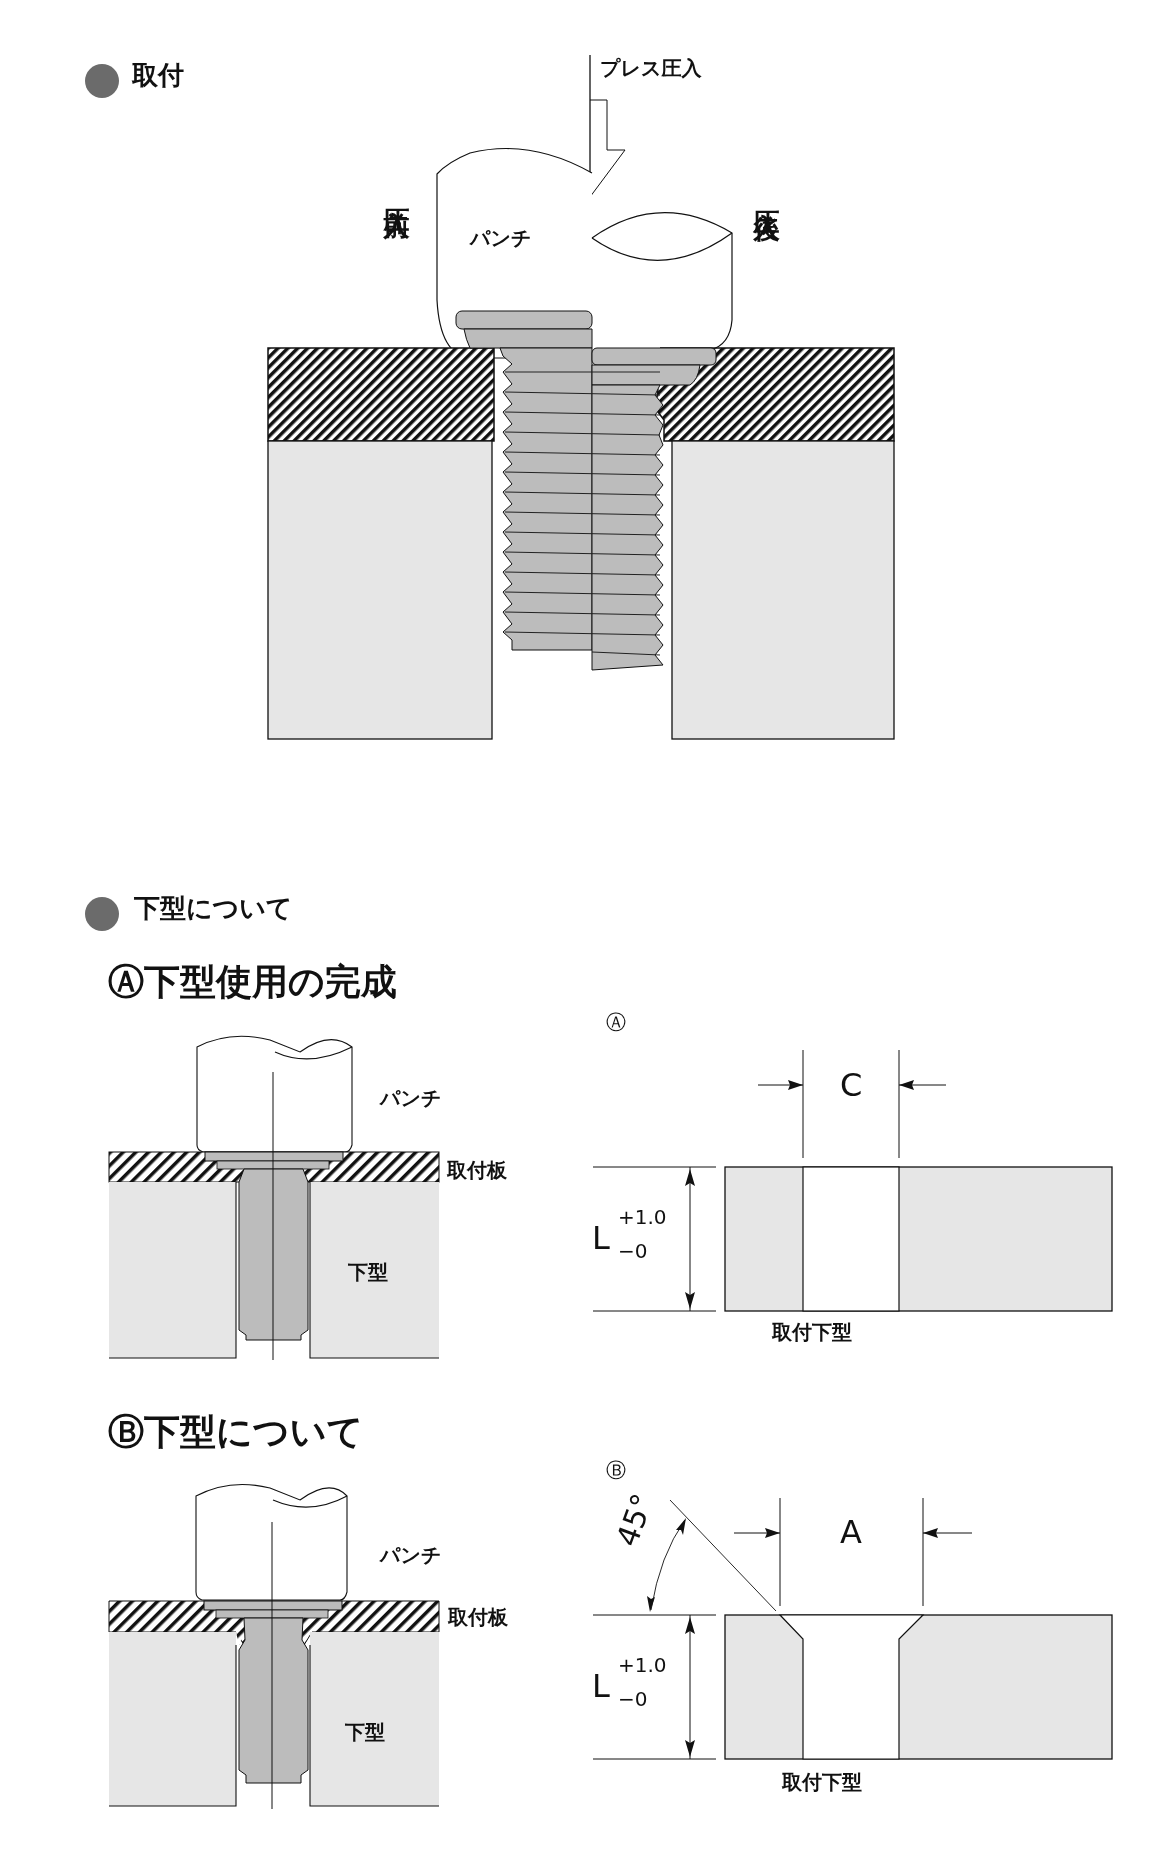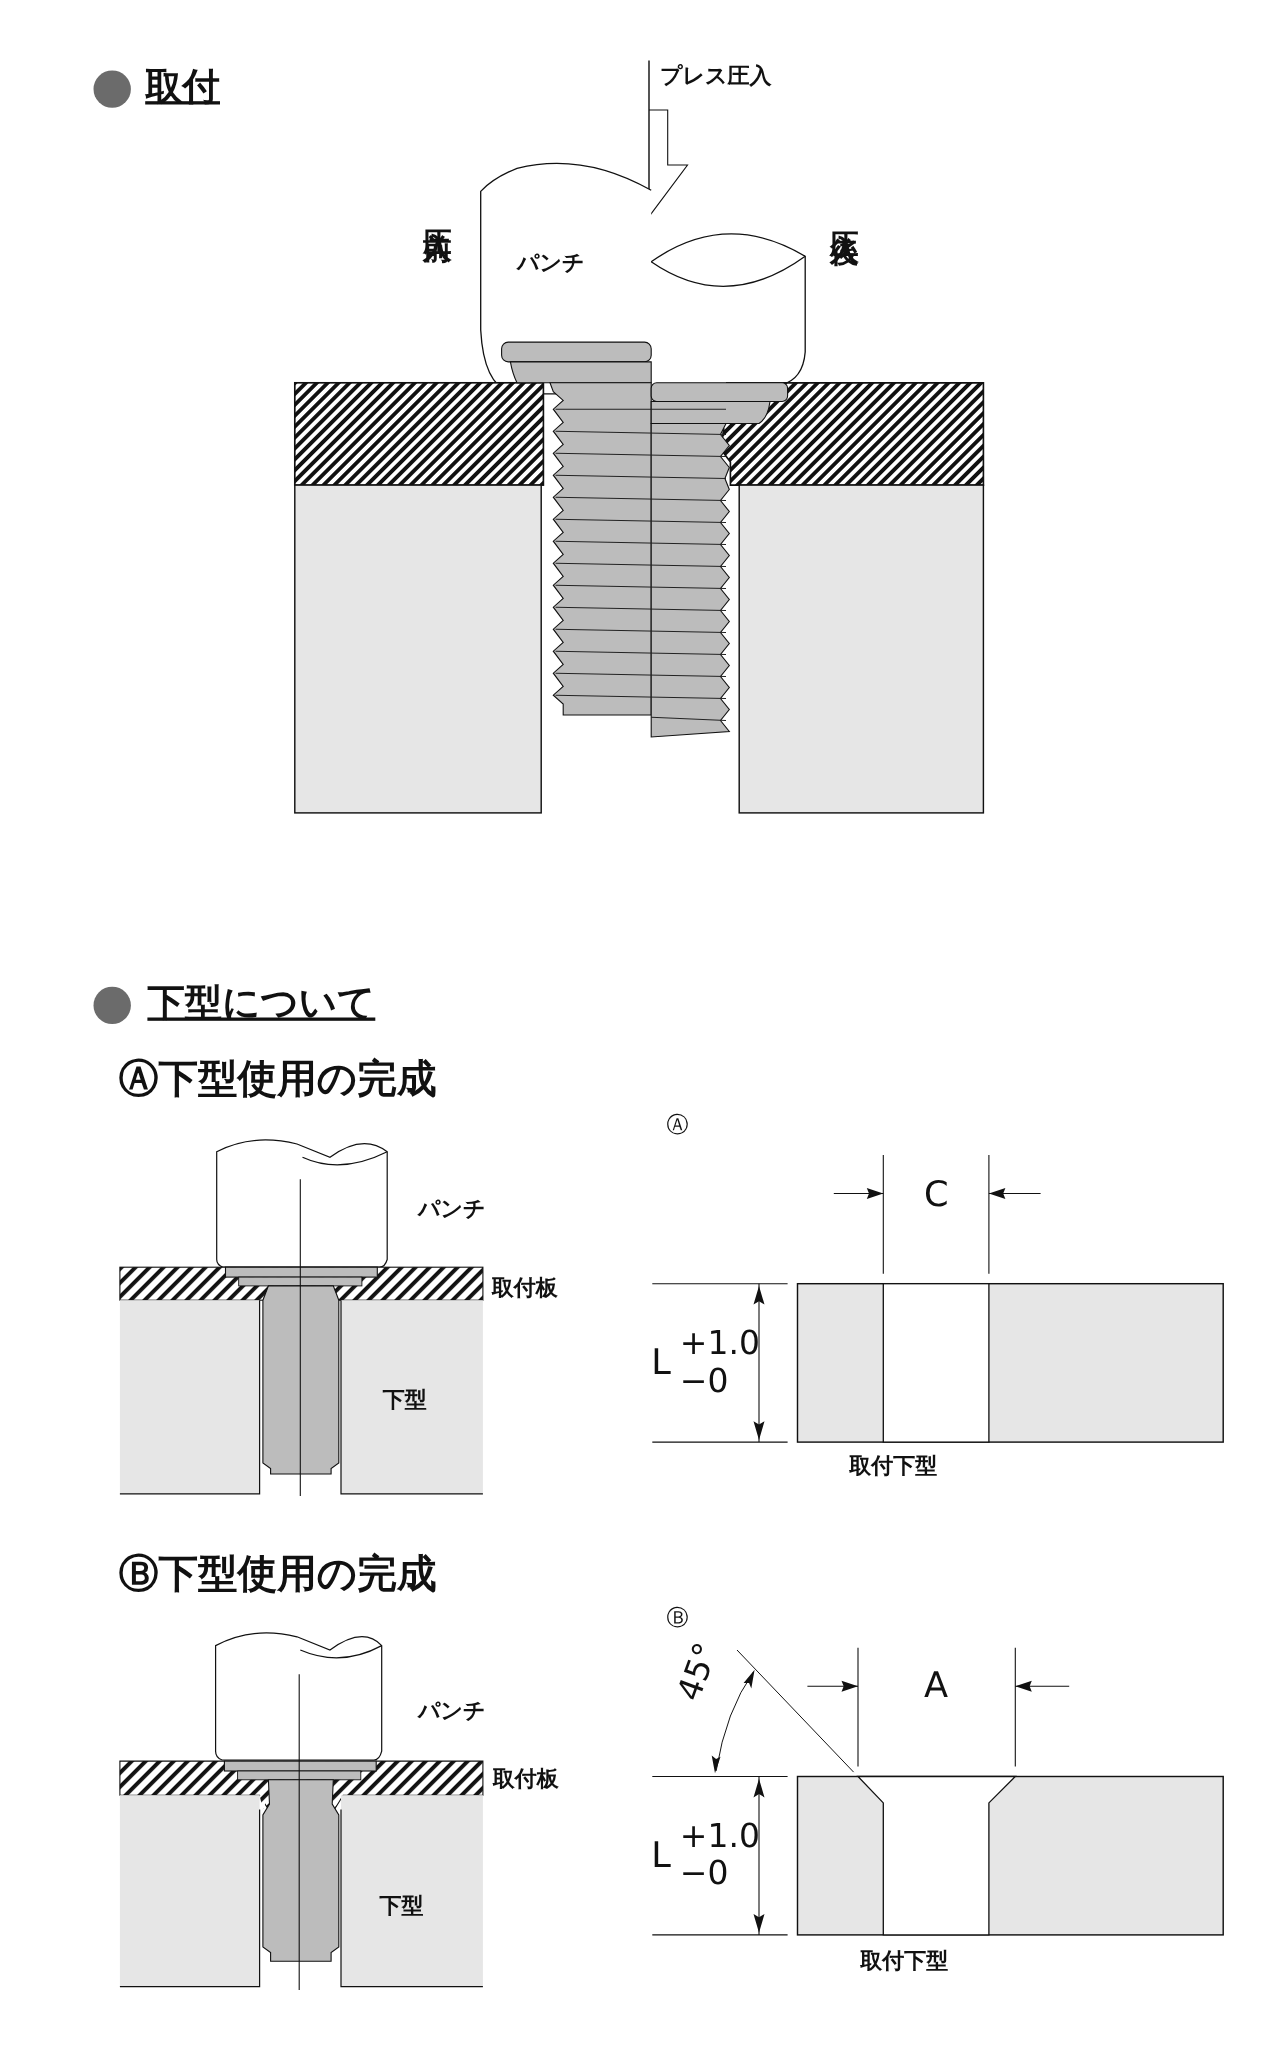--- a/index.html
+++ b/index.html
@@ -1,26 +1,26 @@
 <!DOCTYPE html>
 <html><head>
 <meta charset="utf-8">
 <style>
   html, body { margin:0; padding:0; background:#ffffff; }
   body { width:1158px; height:1865px; position:relative; overflow:hidden;
          font-family:"DejaVu Sans", "Liberation Sans", sans-serif; color:#111; }
   svg { position:absolute; left:0; top:0; }
   .t { position:absolute; font-weight:bold; color:#111; white-space:nowrap; line-height:1; }
-  .h1 { font-size:34px;text-decoration:underline; }
+  .h1 { font-size:26px; }
   .h2 { font-size:36px; }
   .lbl { font-size:20px; }
   .vert { writing-mode:vertical-rl; text-orientation:upright; letter-spacing:2px; font-size:26px; }
   .bullet { position:absolute; width:34px; height:34px; border-radius:50%; background:#6b6b6b; }
   .dim { font-weight:normal; font-size:32px; }
-  .tol { font-weight:normal; font-size:30px; }
+  .tol { font-weight:normal; font-size:20px; }
 </style>
 </head>
 <body>
 
 <svg width="1158" height="1865" viewBox="0 0 1158 1865">
   <defs>
     <pattern id="hatch" patternUnits="userSpaceOnUse" width="7" height="7" patternTransform="rotate(45)">
       <rect width="7" height="7" fill="#fff"></rect>
       <rect width="3.5" height="7" fill="#111"></rect>
     </pattern>
@@ -156,21 +156,21 @@
 <div class="t lbl" style="left:380px; top:1088px;">パンチ</div>
 <div class="t lbl" style="left:447px; top:1160px;">取付板</div>
 <div class="t lbl" style="left:348px; top:1262px;">下型</div>
 <div class="t lbl" style="left:606px; top:1012px; font-weight:normal;">Ⓐ</div>
 <div class="t dim" style="left:840px; top:1069px;">C</div>
 <div class="t dim" style="left:592px; top:1222px;">L</div>
 <div class="t tol" style="left:618px; top:1207px;">+1.0</div>
 <div class="t tol" style="left:618px; top:1241px;">−0</div>
 <div class="t lbl" style="left:772px; top:1322px;">取付下型</div>
 
-<div class="t h2" style="left:108px; top:1414px;">Ⓑ下型使用の完成</div>
+<div class="t h2" style="left:108px; top:1414px;">Ⓑ下型について</div>
 <div class="t lbl" style="left:380px; top:1545px;">パンチ</div>
 <div class="t lbl" style="left:448px; top:1607px;">取付板</div>
 <div class="t lbl" style="left:345px; top:1722px;">下型</div>
 <div class="t lbl" style="left:606px; top:1460px; font-weight:normal;">Ⓑ</div>
 <div class="t dim" style="left:840px; top:1516px;">A</div>
 <div class="t dim" style="left:612px; top:1540px; transform:rotate(-70deg); transform-origin:left top; font-size:30px;">45°</div>
 <div class="t dim" style="left:592px; top:1670px;">L</div>
 <div class="t tol" style="left:618px; top:1655px;">+1.0</div>
 <div class="t tol" style="left:618px; top:1689px;">−0</div>
 <div class="t lbl" style="left:782px; top:1772px;">取付下型</div>

